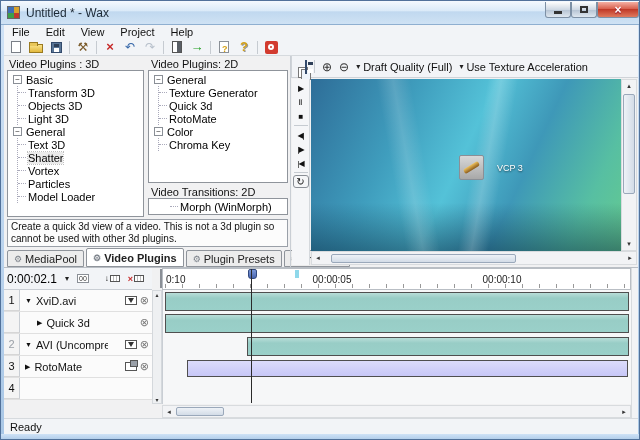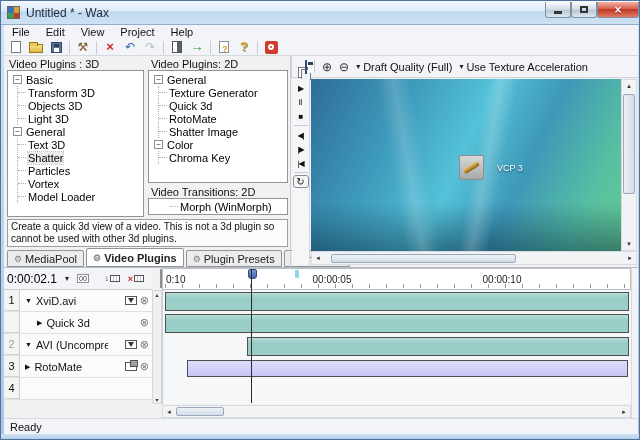--- a/index.html
+++ b/index.html
@@ -219,24 +219,24 @@
         <span>General</span>
       </div>
       <div class="tchildren">
         <div class="tleaf">
             <span>Text 3D</span>
           </div>
         <div class="tleaf">
             <span class="sel">Shatter</span>
           </div>
         <div class="tleaf">
+            <span>Vortex</span>
+          </div>
+        <div class="tleaf">
             <span>Particles</span>
-          </div>
-        <div class="tleaf">
-            <span>Vortex</span>
           </div>
         <div class="tleaf">
             <span>Model Loader</span>
           </div>
       </div>
     </div>
   </div>
 
   <div class="phead" style="left:150px;top:57px;">Video Plugins: 2D</div>
   <div class="pbox" style="left:147px;top:69px;width:140px;height:113px;">
@@ -247,23 +247,20 @@
       </div>
       <div class="tchildren">
         <div class="tleaf">
             <span>Texture Generator</span>
           </div>
         <div class="tleaf">
             <span>Quick 3d</span>
           </div>
         <div class="tleaf">
             <span>RotoMate</span>
-          </div>
-        <div class="tleaf">
-            <span>Shatter Image</span>
           </div>
       </div>
       <div class="trow">
         <span class="tbox">−</span>
         <span>Color</span>
       </div>
       <div class="tchildren">
         <div class="tleaf">
             <span>Chroma Key</span>
           </div>

